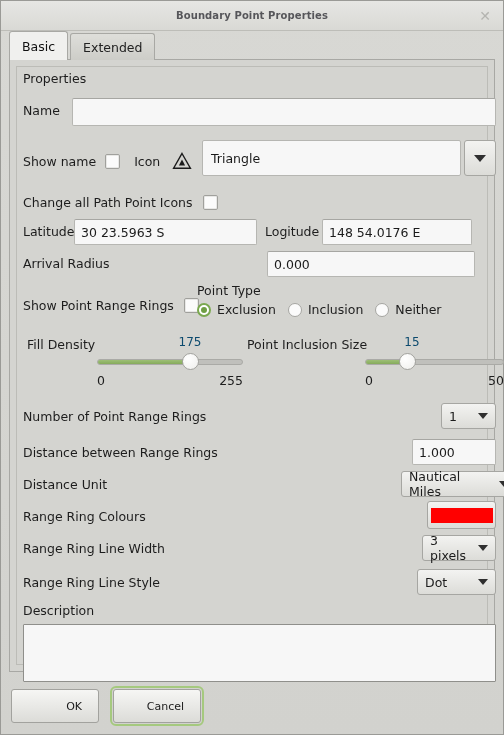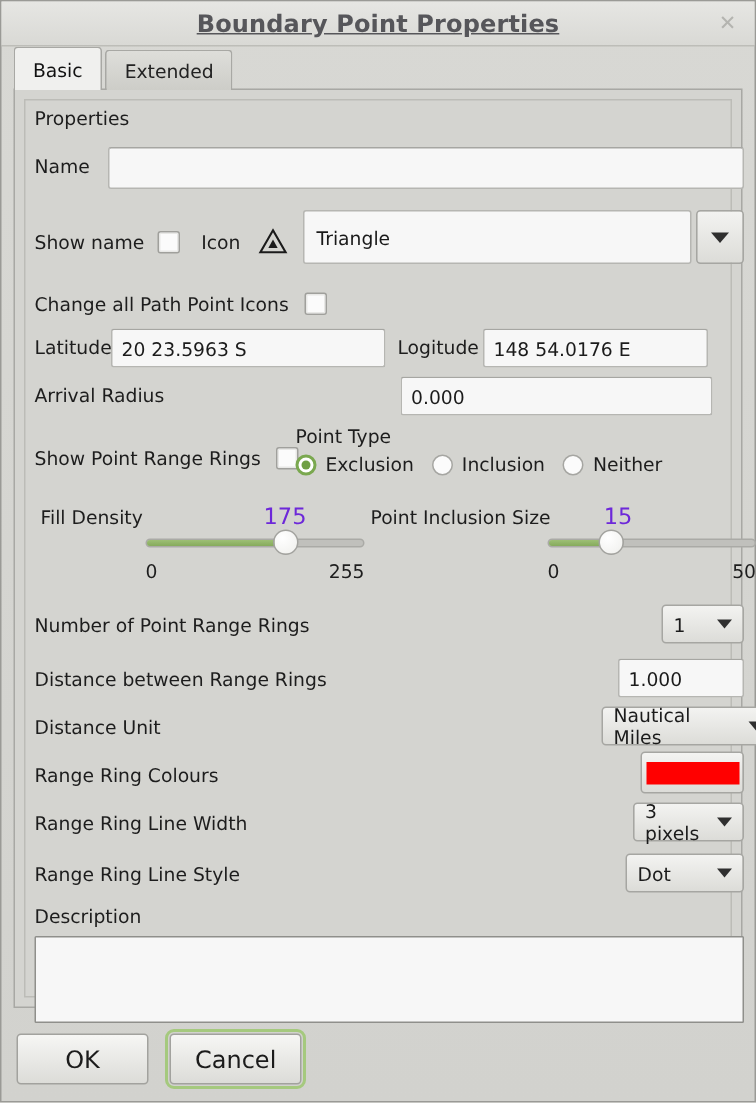--- a/index.html
+++ b/index.html
@@ -28,25 +28,24 @@
   .titlebar {
     position: relative;
     height: 29px;
     background: linear-gradient(#e6e6e3, #d9d9d5);
     border-bottom: 1px solid #bdbdb8;
     display: flex;
     align-items: center;
     justify-content: center;
   }
   .titlebar-text {
-    font-size: 16px;
+    font-size: 10px;
     font-weight: bold;
     color: #56565a;
     letter-spacing: .1px;
-    text-decoration: underline;
   }
   .close-btn {
     position: absolute;
     right: 9px;
     top: 50%;
     transform: translateY(-50%);
     width: 18px;
     height: 18px;
     display: flex;
     align-items: center;
@@ -234,22 +233,22 @@
     border-left-width: 6px;
     border-right-width: 6px;
     border-top-width: 7px;
   }
 
   
   .slider-wrap { position: absolute; }
   .slider-val {
     position: absolute;
     top: 0;
-    font-size: 15px;
-    color: #6d28d9;
+    font-size: 12px;
+    color: #0c4a6e;
     transform: translateX(-50%);
   }
   .track {
     position: absolute;
     height: 6px;
     border-radius: 3px;
     background: #c0c0bc;
     border: 1px solid #aaaaa6;
     box-sizing: border-box;
     overflow: hidden;
@@ -305,22 +304,22 @@
     padding-left: 10px;
     gap: 14px;
   }
   .btn {
     box-sizing: border-box;
     min-width: 88px;
     height: 30px;
     padding: 16px 16px;
     display: flex;
     align-items: center;
-    justify-content: center;
-    font-size: 16px;
+    justify-content: flex-end;
+    font-size: 11px;
     color: #1b1b1b;
     background: linear-gradient(#f6f6f4, #dcdcd8);
     border: 1px solid #a2a29e;
     border-radius: 3px;
     cursor: pointer;
   }
   .btn.focused {
     outline: 2px solid #a5c97e;
     outline-offset: 1px;
     border-radius: 3px;
@@ -381,21 +380,21 @@
 
       <div class="row" style="left:6px; top:128px;">
         <span class="lbl">Change all Path Point Icons</span>
         <span class="cbox" style="margin-left:10px;"></span>
       </div>
 
       <div class="row" style="left:6px; top:157px;">
         <span class="lbl">Latitude</span>
       </div>
       <div class="tinput" style="position:absolute; left:57px; top:152px; width:183px;">
-        <span>20 23.5963 S</span>
+        <span>30 23.5963 S</span>
       </div>
       <div class="row" style="left:248px; top:157px;">
         <span class="lbl">Logitude</span>
       </div>
       <div class="tinput" style="position:absolute; left:305px; top:152px; width:150px;">
         <span>148 54.0176 E</span>
       </div>
 
       <div class="row" style="left:6px; top:189px;">
         <span class="lbl">Arrival Radius</span>

